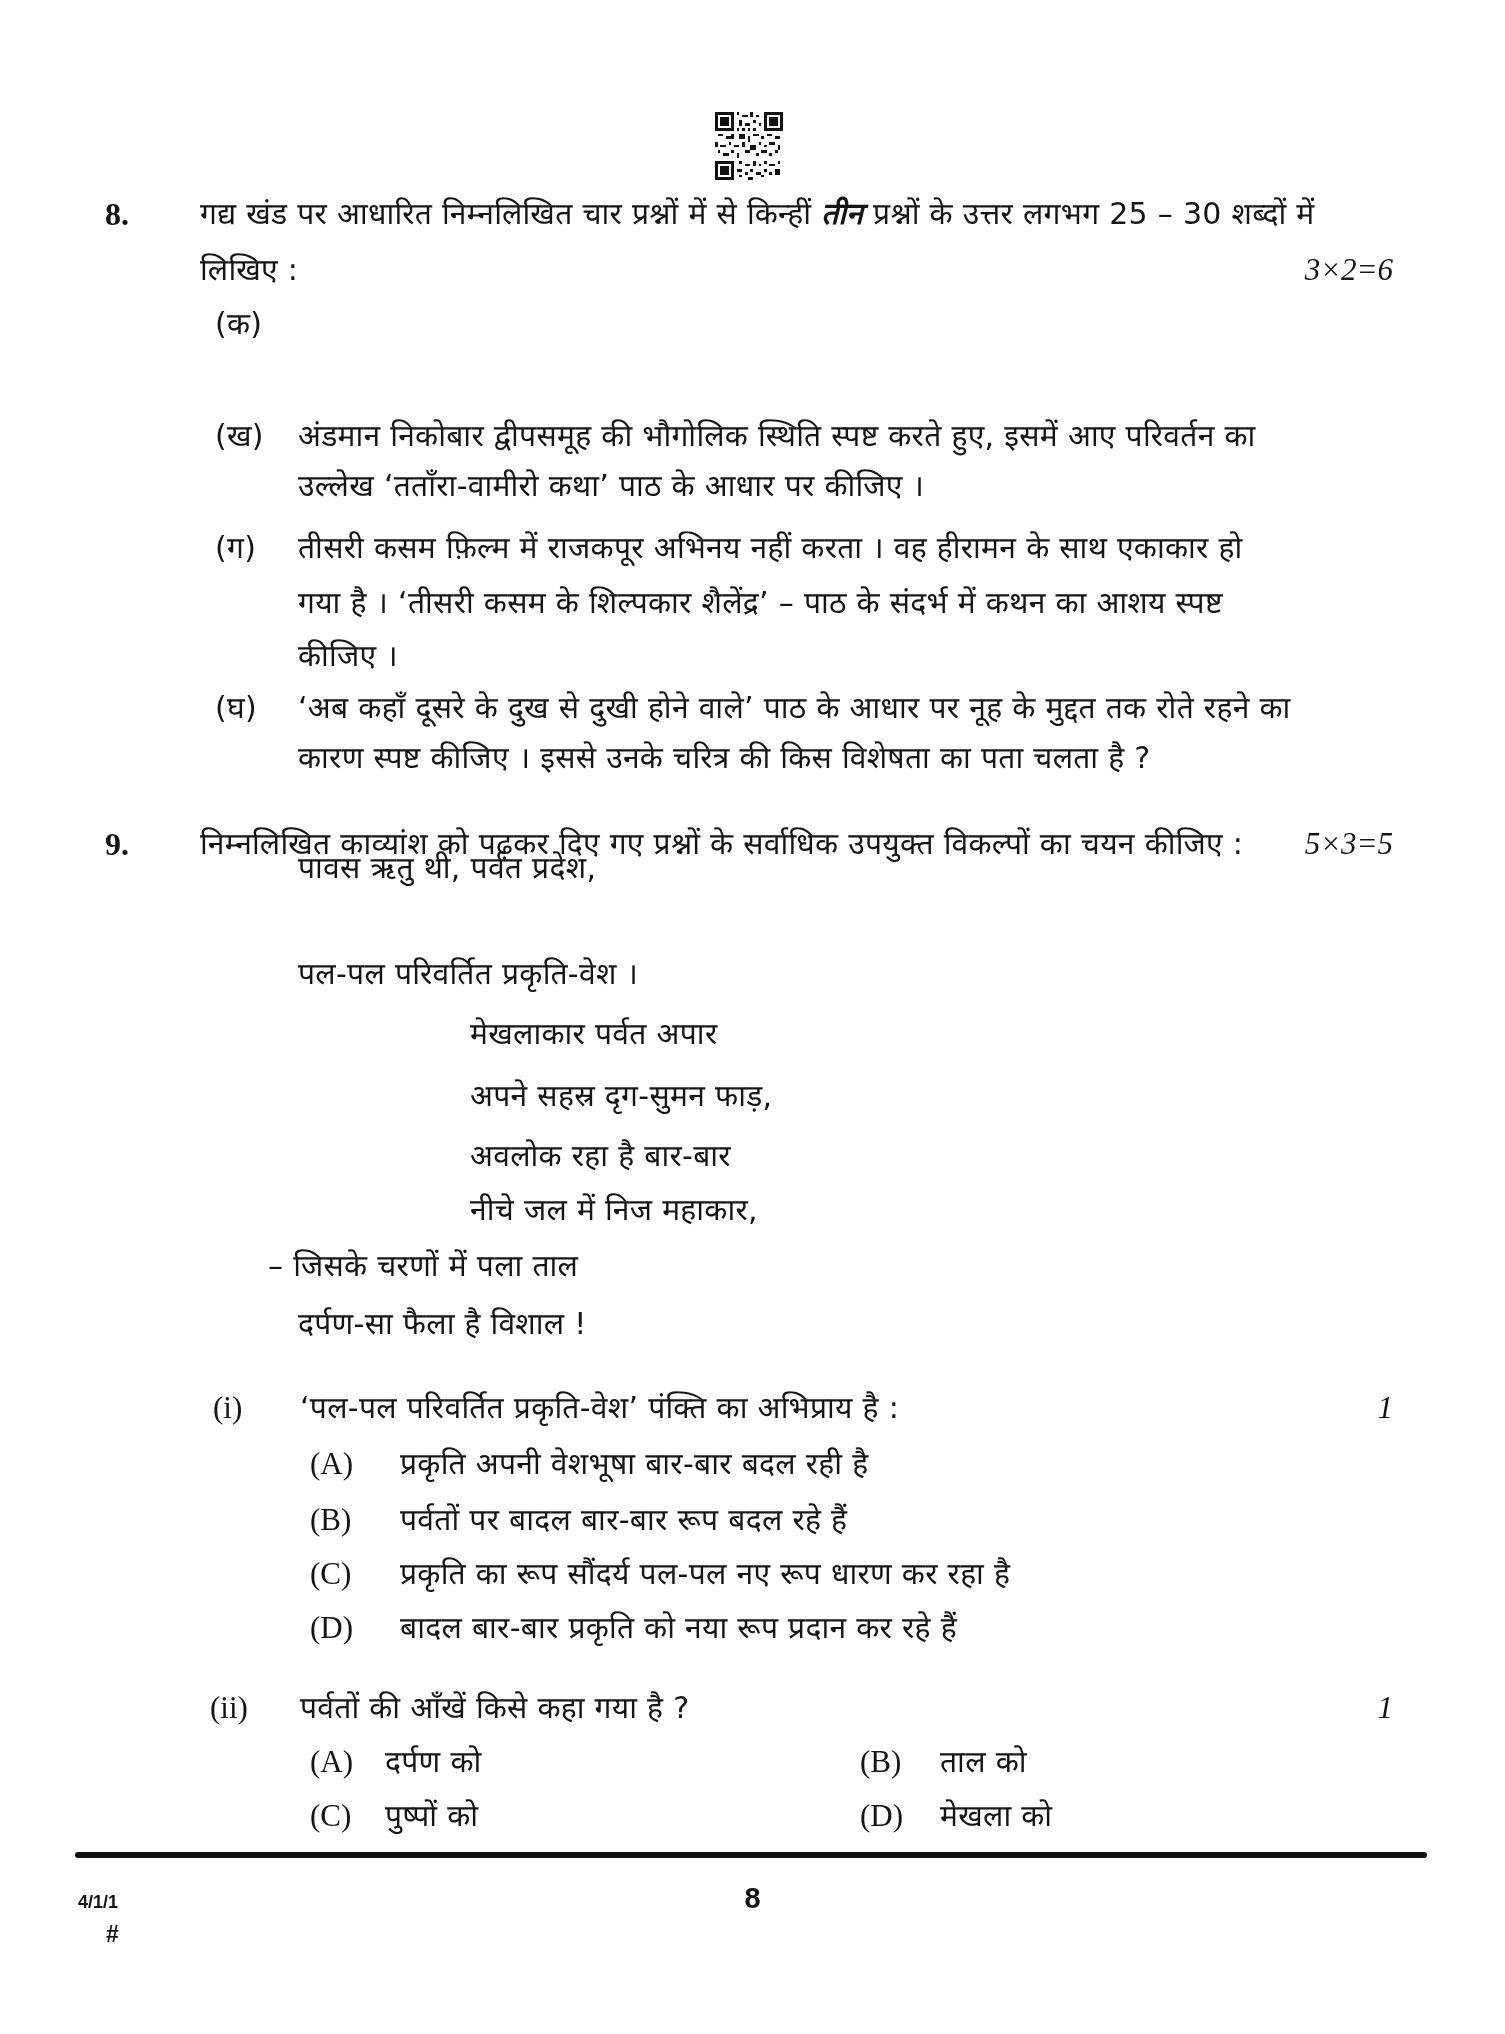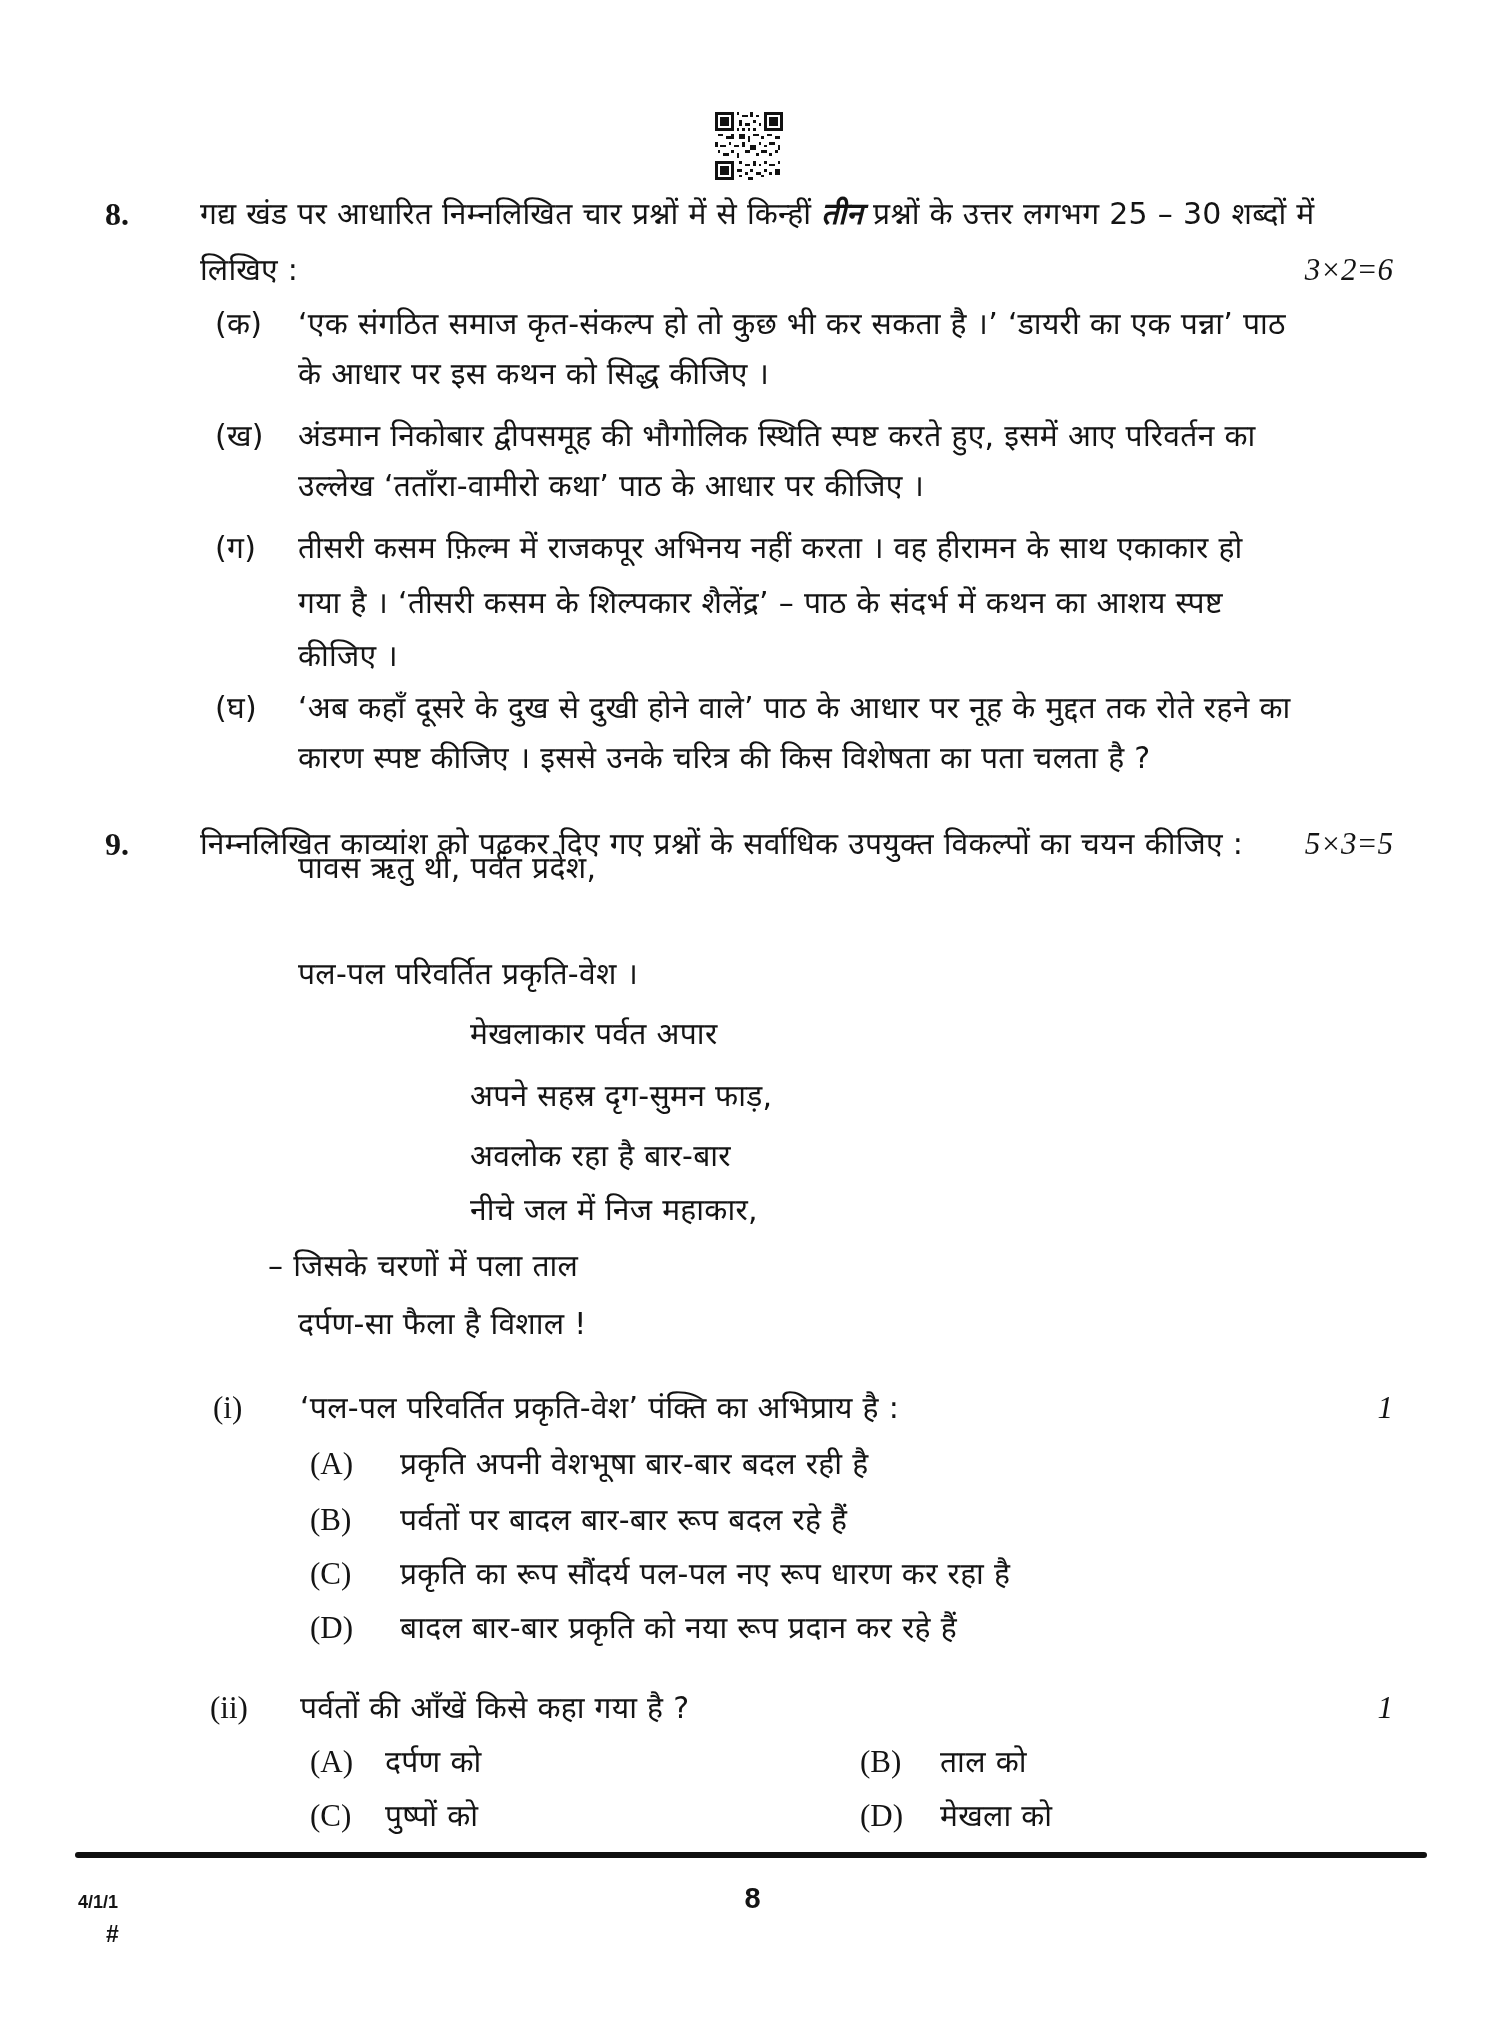--- a/index.html
+++ b/index.html
@@ -105,22 +105,20 @@
         <rect x="17" y="23" width="1" height="1"></rect>
     </g>
   </svg>
 
   <div class="line qnum" style="left:105px;top:194px">8.</div>
   <div class="line dev" style="left:200px;top:194px"><span>गद्य खंड पर आधारित निम्नलिखित चार प्रश्नों में से किन्हीं </span><span class="bi">तीन</span><span> प्रश्नों के उत्तर लगभग 25 – 30 शब्दों में</span></div>
   <div class="line dev" style="left:200px;top:250px">लिखिए :</div>
   <div class="marks" style="top:250px">3×2=6</div>
 
   <div class="line dev" style="left:215px;top:304px">(क)</div>
-  <div class="line dev" style="left:298px;top:304px">‘एक संगठित समाज कृत-संकल्प हो तो कुछ भी कर सकता है ।’ ‘डायरी का एक पन्ना’ पाठ</div>
-  <div class="line dev" style="left:298px;top:354px">के आधार पर इस कथन को सिद्ध कीजिए ।</div>
 
   <div class="line dev" style="left:215px;top:416px">(ख)</div>
   <div class="line dev" style="left:298px;top:416px">अंडमान निकोबार द्वीपसमूह की भौगोलिक स्थिति स्पष्ट करते हुए, इसमें आए परिवर्तन का</div>
   <div class="line dev" style="left:298px;top:466px">उल्लेख ‘तताँरा-वामीरो कथा’ पाठ के आधार पर कीजिए ।</div>
 
   <div class="line dev" style="left:215px;top:528px">(ग)</div>
   <div class="line dev" style="left:298px;top:528px">तीसरी कसम फ़िल्म में राजकपूर अभिनय नहीं करता । वह हीरामन के साथ एकाकार हो</div>
   <div class="line dev" style="left:298px;top:583px">गया है । ‘तीसरी कसम के शिल्पकार शैलेंद्र’ – पाठ के संदर्भ में कथन का आशय स्पष्ट</div>
   <div class="line dev" style="left:298px;top:636px">कीजिए ।</div>
 

